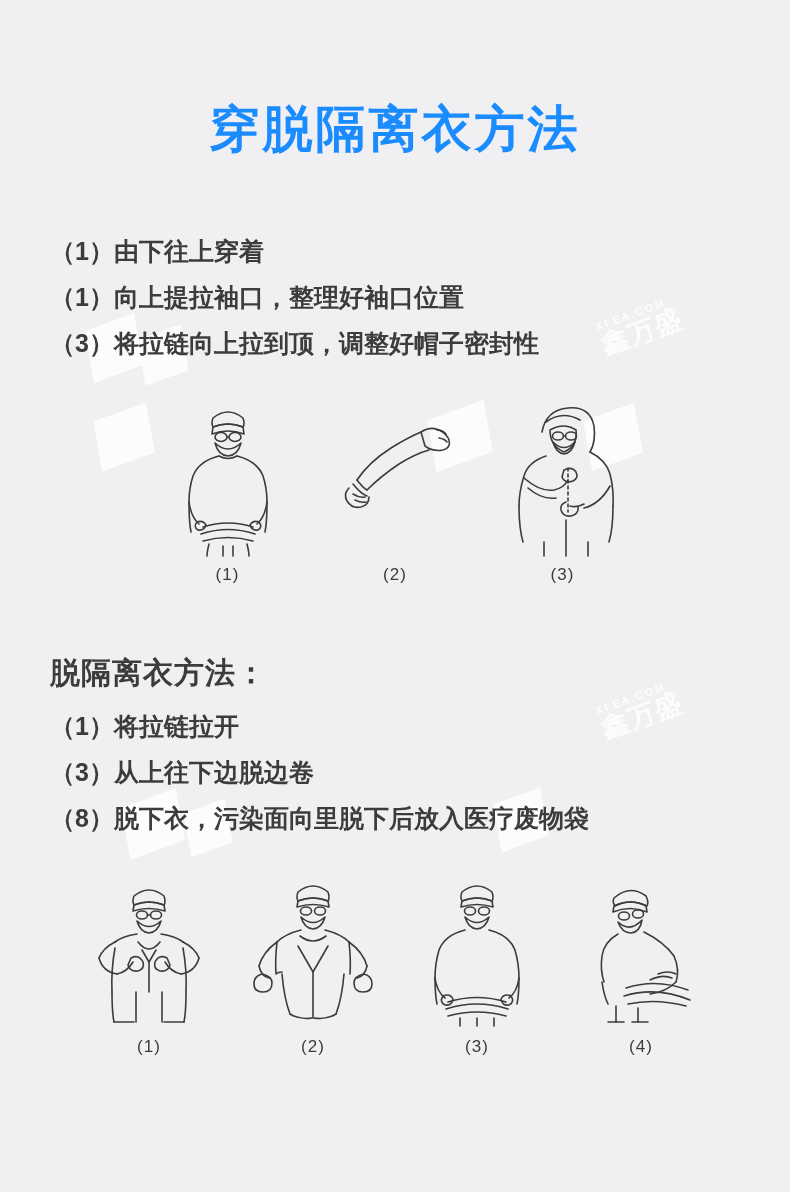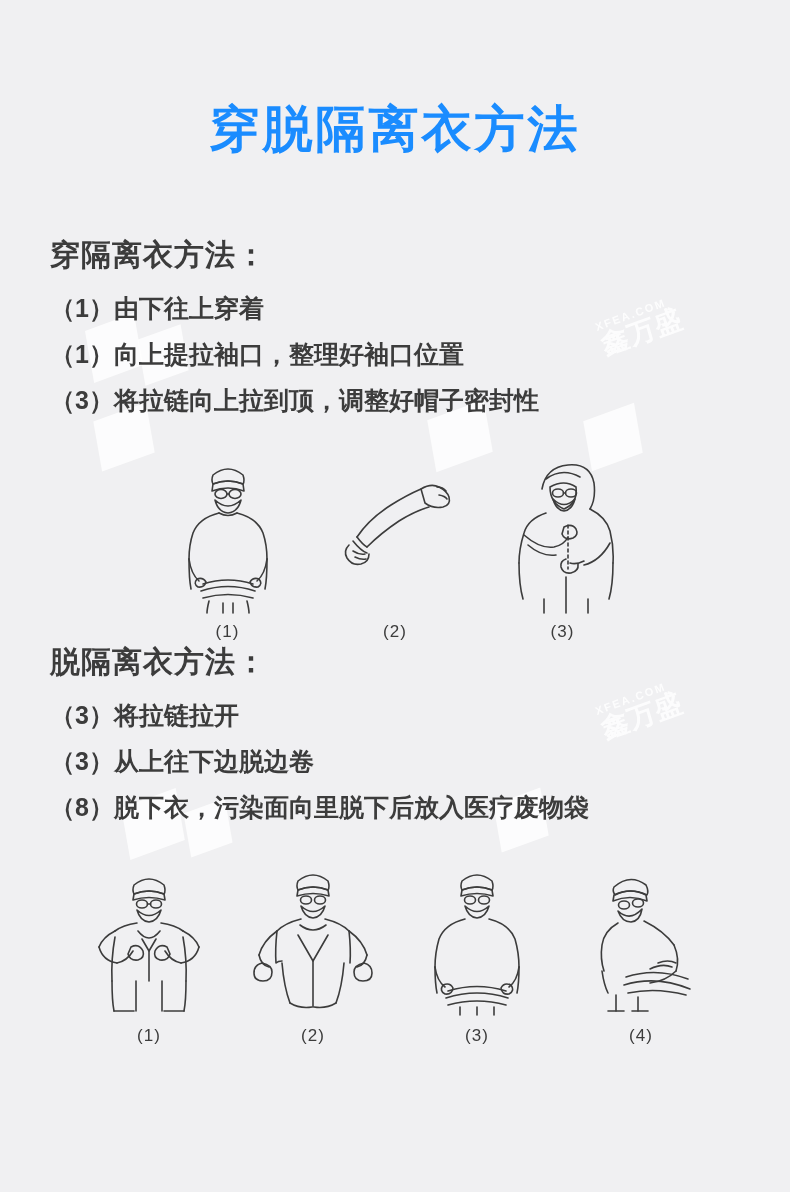--- a/index.html
+++ b/index.html
@@ -85,21 +85,21 @@
   .step-line {
     font-size: 25px;
     color: #3c3c3c;
     letter-spacing: 0px;
     margin: 0 0 12px 10px;
     line-height: 1.35;
     font-weight: bold;
   }
 
   .sec1 { margin-top: 72px; }
-  .sec2 { }
+  .sec2 { margin-top: 68px; }
 
   
   .figure-row {
     display: flex;
     justify-content: center;
     align-items: flex-end;
     gap: 0px;
     margin-top: 26px;
     position: relative;
     z-index: 10;
@@ -142,21 +142,20 @@
       <span class="big">鑫万盛</span>
     </div>
     <div class="wm-sq" style="left:124px; top:798px; width:58px; height:52px;"></div>
     <div class="wm-sq" style="left:186px; top:806px; width:44px; height:44px;"></div>
     <div class="wm-sq" style="left:496px; top:796px; width:50px; height:48px;"></div>
   </div>
 
   <h1 class="main-title">穿脱隔离衣方法</h1>
 
   <div class="section sec1">
-    <div class="section-title">穿隔离衣方法：</div>
     <div class="step-line">（1）由下往上穿着</div>
     <div class="step-line">（1）向上提拉袖口，整理好袖口位置</div>
     <div class="step-line">（3）将拉链向上拉到顶，调整好帽子密封性</div>
 
     <div class="figure-row row1">
 
       <div class="figure">
         <svg width="130" height="165" viewBox="0 0 130 165">
           <g fill="none" stroke="#3c3c3c" stroke-width="1.6" stroke-linecap="round" stroke-linejoin="round">
 
@@ -255,21 +254,21 @@
           </g>
         </svg>
         <div class="fig-caption">(3)</div>
       </div>
 
     </div>
   </div>
 
   <div class="section sec2">
     <div class="section-title">脱隔离衣方法：</div>
-    <div class="step-line">（3）将拉链拉开</div>
+    <div class="step-line">（1）将拉链拉开</div>
     <div class="step-line">（3）从上往下边脱边卷</div>
     <div class="step-line">（8）脱下衣，污染面向里脱下后放入医疗废物袋</div>
 
     <div class="figure-row row2">
 
       <div class="figure">
         <svg width="150" height="155" viewBox="0 0 150 155">
           <g fill="none" stroke="#3c3c3c" stroke-width="1.6" stroke-linecap="round" stroke-linejoin="round">
 
             <path d="M60 20 q15 -12 30 0 q2 6 0 9 q-15 -6 -30 0 q-2 -4 0 -9z"></path>

